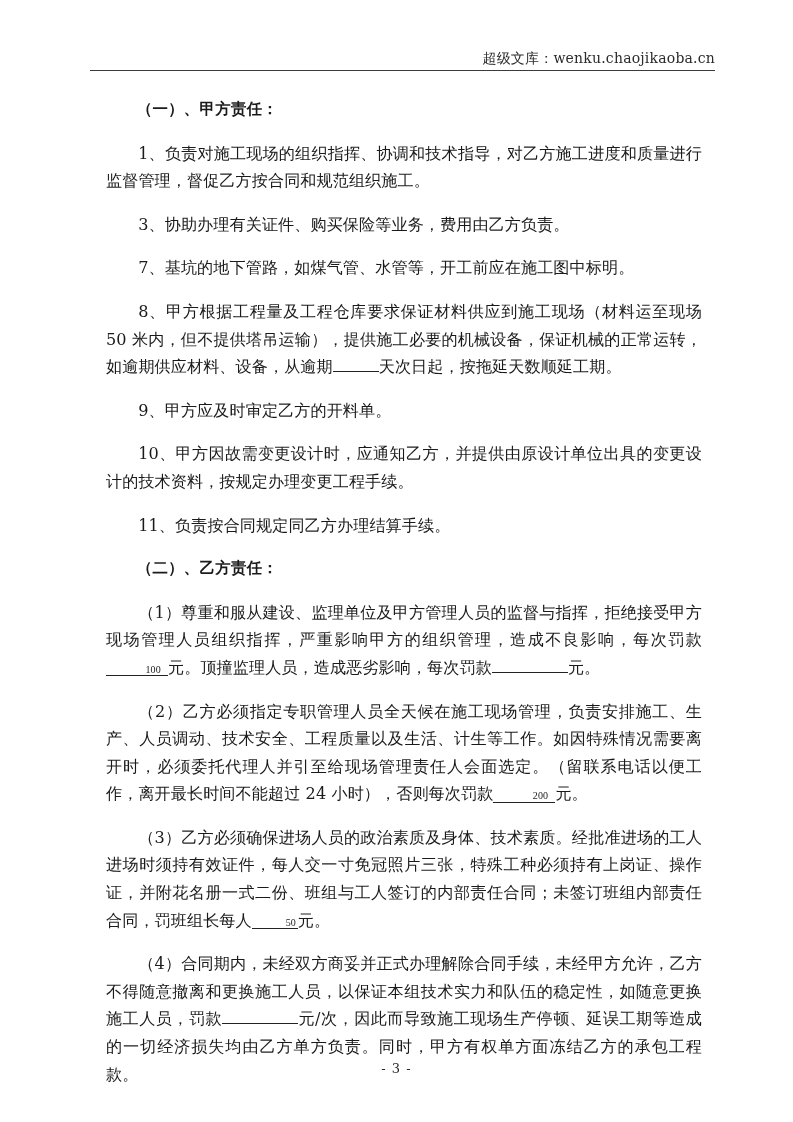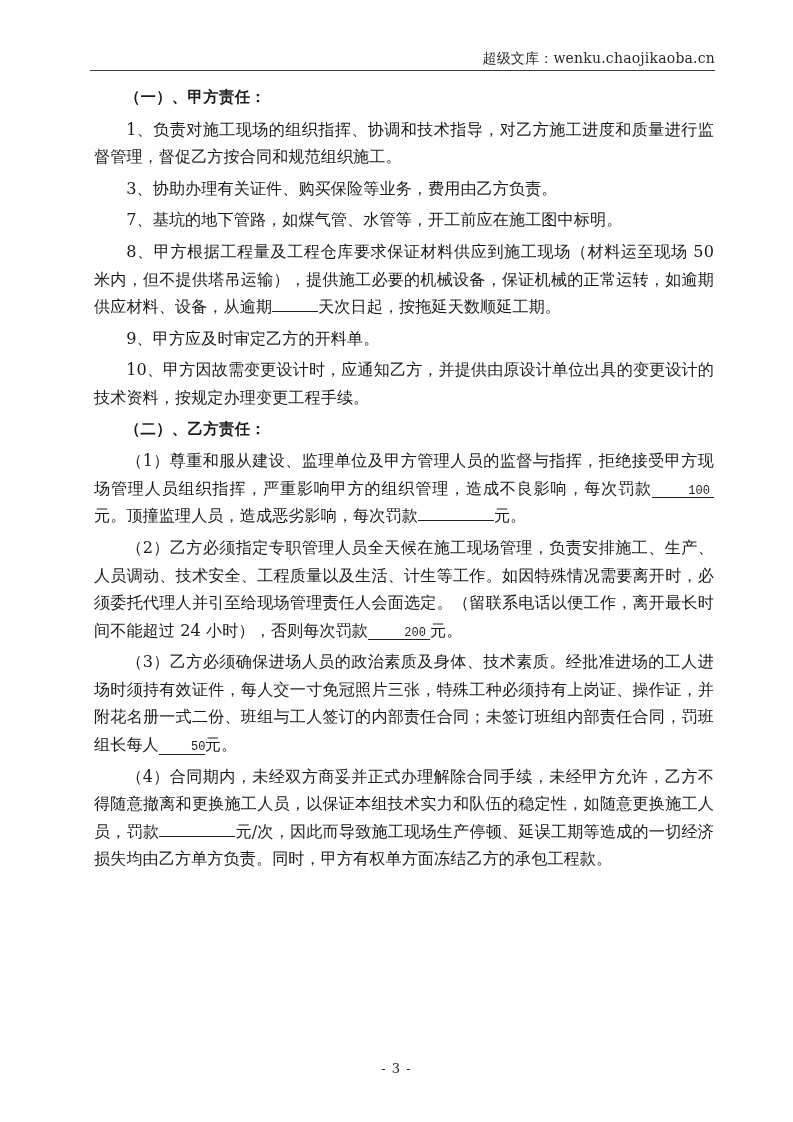--- a/index.html
+++ b/index.html
@@ -44,21 +44,21 @@
     position: absolute;
     left: 90px;
     top: 80px;
     width: 628px;
   }
   .para {
     font-size: 16.1px;
     line-height: 27.6px;
     text-align: justify;
     text-justify: inter-ideograph;
-    margin: 4px;
+    margin: 16px;
     text-indent: 2em;
     letter-spacing: 0.1px;
   }
   .para.bold {
     font-weight: bold;
     font-family: "DejaVu Sans", "Liberation Sans", sans-serif;
     font-size: 15.4px;
     letter-spacing: 0.3px;
   }
   .para.heading-sub {
@@ -69,22 +69,22 @@
     border-bottom: 1.2px solid #222;
     text-align: center;
     vertical-align: baseline;
     height: 1.05em;
     line-height: 1.05em;
   }
   .blank.w-short { width: 46px; }
   .blank.w-med   { width: 62px; }
   .blank.w-long  { width: 76px; }
   .blank.val {
-    font-family: Liberation Mono, monospace;
-    font-size: 12px;
+    font-family: Liberation Serif, serif;
+    font-size: 10px;
   }
   
   .footer {
     position: absolute;
     left: 0;
     top: 1058px;
     width: 793px;
     text-align: center;
   }
   .page-num {
@@ -106,20 +106,21 @@
   <div class="content">
     <p class="para bold">（一）、甲方责任：</p>
 
     <div id="items-a">
         <p class="para">1、负责对施工现场的组织指挥、协调和技术指导，对乙方施工进度和质量进行监督管理，督促乙方按合同和规范组织施工。</p>
         <p class="para">3、协助办理有关证件、购买保险等业务，费用由乙方负责。</p>
         <p class="para">7、基坑的地下管路，如煤气管、水管等，开工前应在施工图中标明。</p>
         <p class="para"><span>8、甲方根据工程量及工程仓库要求保证材料供应到施工现场（材料运至现场 50 米内，但不提供塔吊运输），提供施工必要的机械设备，保证机械的正常运转，如逾期供应材料、设备，从逾期</span><span class="blank val w-short"></span><span>天次日起，按拖延天数顺延工期。</span></p>
         <p class="para">9、甲方应及时审定乙方的开料单。</p>
         <p class="para">10、甲方因故需变更设计时，应通知乙方，并提供由原设计单位出具的变更设计的技术资料，按规定办理变更工程手续。</p>
+        <p class="para">11、负责按合同规定同乙方办理结算手续。</p>
       </div>
 
     <p class="para bold">（二）、乙方责任：</p>
 
 
     <div id="items-b">
         <p class="para"><span>（1）尊重和服从建设、监理单位及甲方管理人员的监督与指挥，拒绝接受甲方现场管理人员组织指挥，严重影响甲方的组织管理，造成不良影响，每次罚款</span><span class="blank val w-med">100</span><span>元。顶撞监理人员，造成恶劣影响，每次罚款</span><span class="blank val w-long"></span><span>元。</span></p>
         <p class="para"><span>（2）乙方必须指定专职管理人员全天候在施工现场管理，负责安排施工、生产、人员调动、技术安全、工程质量以及生活、计生等工作。如因特殊情况需要离开时，必须委托代理人并引至给现场管理责任人会面选定。（留联系电话以便工作，离开最长时间不能超过 24 小时），否则每次罚款</span><span class="blank val w-med">200</span><span>元。</span></p>
         <p class="para"><span>（3）乙方必须确保进场人员的政治素质及身体、技术素质。经批准进场的工人进场时须持有效证件，每人交一寸免冠照片三张，特殊工种必须持有上岗证、操作证，并附花名册一式二份、班组与工人签订的内部责任合同；未签订班组内部责任合同，罚班组长每人</span><span class="blank val w-short">50</span><span>元。</span></p>
         <p class="para"><span>（4）合同期内，未经双方商妥并正式办理解除合同手续，未经甲方允许，乙方不得随意撤离和更换施工人员，以保证本组技术实力和队伍的稳定性，如随意更换施工人员，罚款</span><span class="blank val w-long"></span><span>元/次，因此而导致施工现场生产停顿、延误工期等造成的一切经济损失均由乙方单方负责。同时，甲方有权单方面冻结乙方的承包工程款。</span></p>

